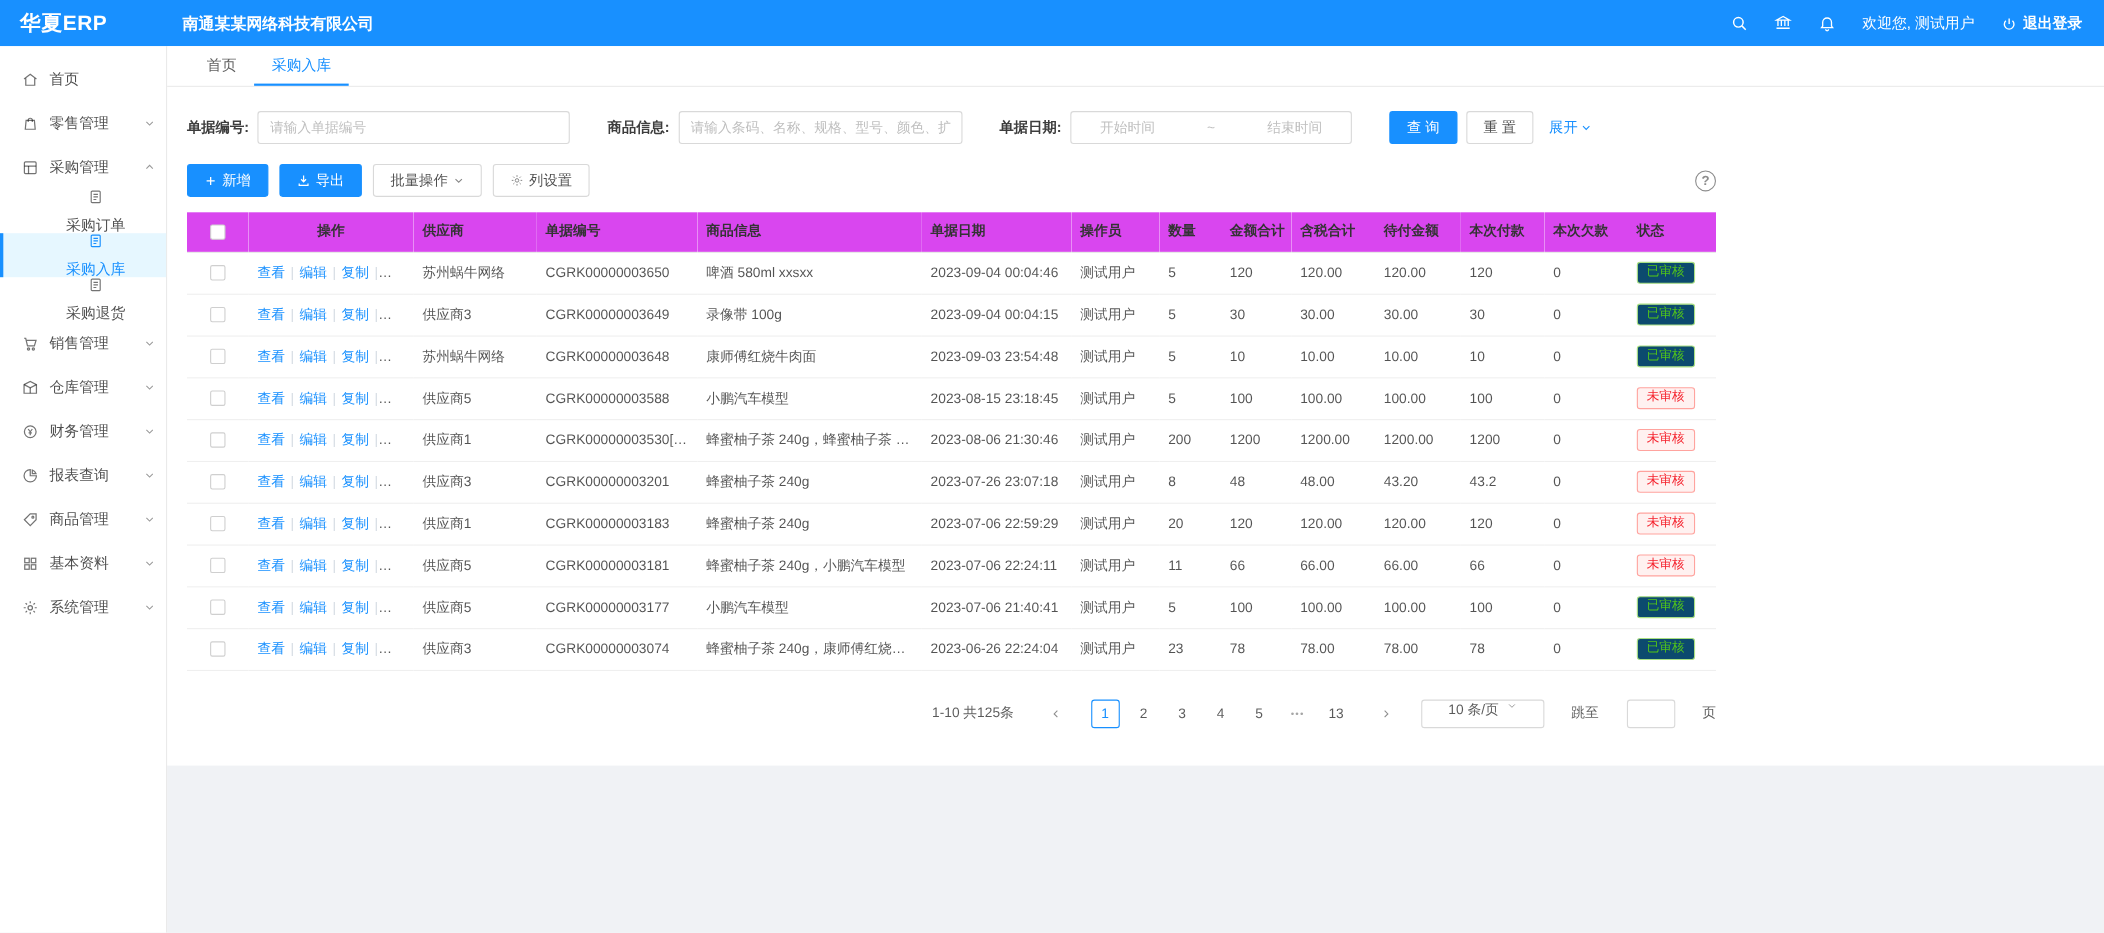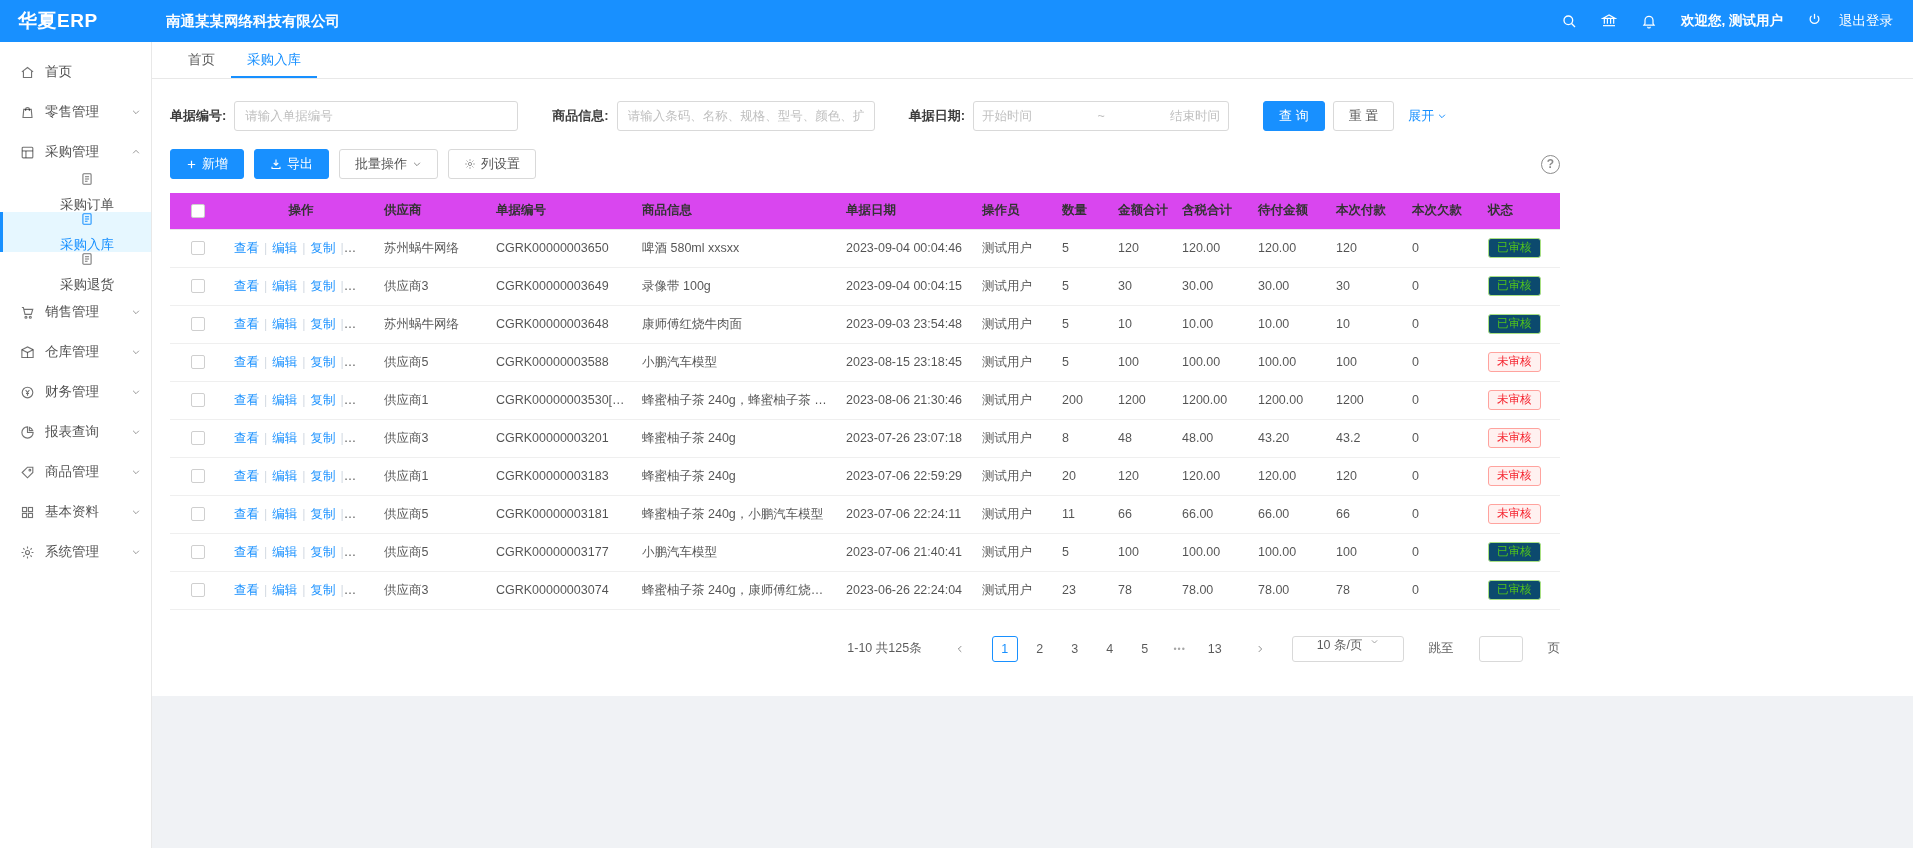--- a/index.html
+++ b/index.html
@@ -6,22 +6,22 @@
   html,body { width:1913px; height:848px; overflow:hidden; }
   body { font-family:"Liberation Sans","DejaVu Sans",sans-serif; font-size:13px; color:rgba(0,0,0,.72); background:#f0f2f5; }
 
   
   .topbar { height:42px; background:#1890ff; display:flex; align-items:center; color:#fff; padding-right:20px; }
   .logo { width:152px; padding-left:18px; font-size:19px; font-weight:bold; letter-spacing:.5px; flex:0 0 auto; }
   .company { font-size:14.5px; font-weight:600; margin-left:14px;text-align:center; }
   .topbar-right { margin-left:auto; display:flex; align-items:center; gap:24px; }
   .tb-icon { display:flex; cursor:pointer; }
   .tb-icon svg { display:block; }
-  .welcome { font-size:13.5px; font-weight:700; }
-  .logout { display:flex; align-items:flex-start; gap:17px; font-size:13.5px; font-weight:400; cursor:pointer; }
+  .welcome { font-size:13.5px; font-weight:400; }
+  .logout { display:flex; align-items:flex-end; gap:5px; font-size:13.5px; font-weight:700; cursor:pointer; }
 
   
   .layout { display:flex; height:806px; }
   .sidebar { width:152px; background:#fff; border-right:1px solid #e8e8e8; padding-top:10px; flex:0 0 auto; }
   .menu-item { height:40px; display:flex; align-items:center; gap:10px; padding:0 10px 0 20px; font-size:13.5px; color:rgba(0,0,0,.7); cursor:pointer; position:relative; white-space:nowrap; }
   .menu-item .mi-icon { display:flex; color:rgba(0,0,0,.55); }
   .menu-item .chev { margin-left:auto; display:flex; color:rgba(0,0,0,.4); }
   .submenu .menu-item { padding-left:33px;flex-direction:column; }
   .menu-item.active { background:#e6f7ff; color:#1890ff; }
   .menu-item.active .mi-icon { color:#1890ff; }
@@ -35,21 +35,21 @@
   .content { background:#fff; padding:8px 18px 34px; }
 
   
   .filter-row { display:flex; align-items:center; padding:14px 0 12px; gap:8px; }
   .f-label { font-weight:700; color:#3d3d3d; font-size:13px; white-space:nowrap; }
   .f-group { display:flex; align-items:center; gap:8px; margin-right:26px; }
   input.tinput { height:30px; border:1px solid #d9d9d9; border-radius:3px; padding:0 10px; font-size:12.5px; color:rgba(0,0,0,.7); outline:none; font-family:inherit; }
   input.tinput::placeholder { color:#bfbfbf; }
   .bill-input { width:284px; }
   .prod-input { width:258px; }
-  .range-box { width:256px; height:30px; border:1px solid #d9d9d9; border-radius:3px; display:flex; align-items:center; justify-content:space-between; padding:0 8px; color:#bfbfbf; font-size:12.5px; background:#fff; }
+  .range-box { width:256px; height:30px; border:1px solid #d9d9d9; border-radius:3px; display:flex; align-items:center; justify-content:space-between; padding:0 26px; color:#bfbfbf; font-size:12.5px; background:#fff; }
   .range-sep { color:#bfbfbf; }
   .btn { height:30px; padding:0 15px; border:1px solid #d9d9d9; border-radius:3px; background:#fff; color:rgba(0,0,0,.7); font-size:13px; display:inline-flex; align-items:center; gap:5px; cursor:pointer; font-family:inherit; white-space:nowrap; }
   .btn.primary { background:#1890ff; border-color:#1890ff; color:#fff; }
   .expand-link { color:#1890ff; display:flex; align-items:center; gap:3px; cursor:pointer; margin-left:6px; font-size:13px; }
 
   
   .toolbar-row { display:flex; align-items:center; gap:10px; width:1390px; margin-top:6px; }
   .help-icon { margin-left:auto; width:19px; height:19px; border:1.5px solid #8c8c8c; border-radius:50%; color:#8c8c8c; font-size:12px; font-weight:700; display:flex; align-items:center; justify-content:center; cursor:pointer; }
 
   

